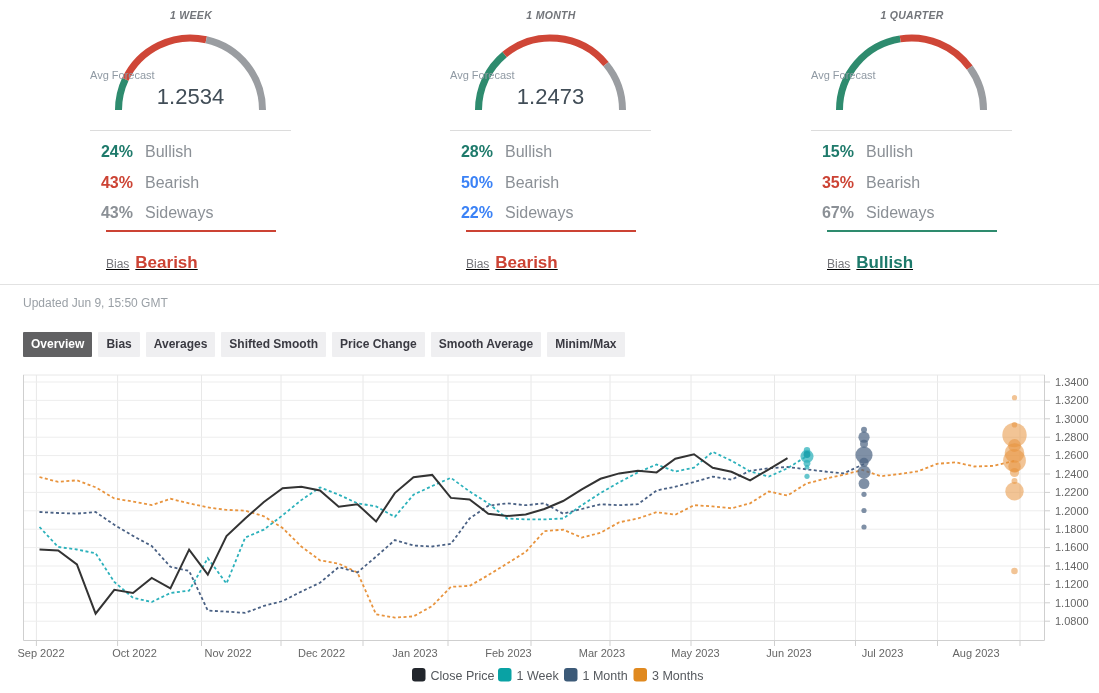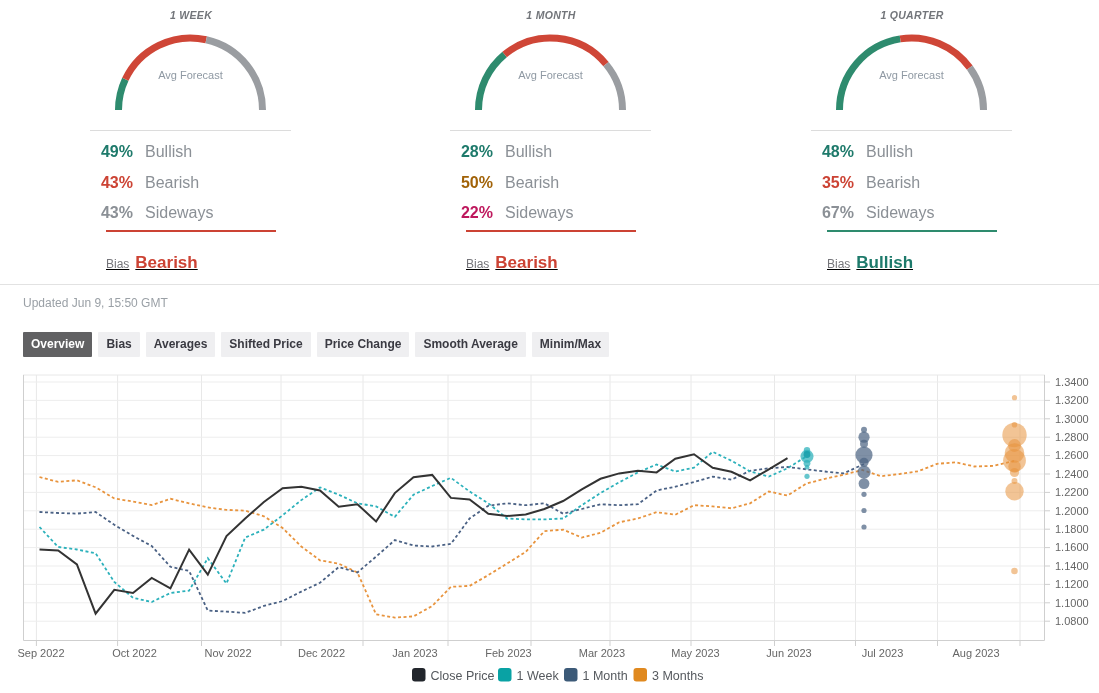--- a/index.html
+++ b/index.html
@@ -1,20 +1,20 @@
 <!DOCTYPE html>
 <html><head><meta charset="utf-8">
 <style>
 html,body{margin:0;padding:0;background:#fff;font-family:"Liberation Sans",sans-serif;}
 #page{position:relative;width:1099px;height:693px;overflow:hidden;background:#fff;}
 .gcol{position:absolute;top:0;width:202px;}
 .gtitle{position:absolute;top:9px;left:0;width:202px;text-align:center;font-size:10.5px;font-style:italic;font-weight:bold;color:#72757a;letter-spacing:.3px;}
 .gwrap{position:absolute;top:0;left:0;width:201px;height:112px;}
 .gsvg{position:absolute;left:0;top:10px;}
-.gavg{position:absolute;top:69px;left:0;width:201px;text-align:center;font-size:11px;color:#8f99a3;}
+.gavg{position:absolute;top:69px;left:0;width:201px;font-size:11px;color:#8f99a3;}
 .gval{position:absolute;top:84px;left:0;width:201px;text-align:center;font-size:22px;color:#414d57;}
 .gsep{position:absolute;top:130px;left:0;width:201px;height:1px;background:#dcdcdc;}
 .prow{position:absolute;left:0;width:201px;height:20px;}
 .gcol .prow:nth-child(4){top:142.5px}
 .gcol .prow:nth-child(5){top:173.5px}
 .gcol .prow:nth-child(6){top:204px}
 .pct{position:absolute;left:0;width:43px;text-align:right;font-size:16px;font-weight:bold;}
 .plab{position:absolute;left:55px;font-size:16px;color:#8b9096;}
 .bline{position:absolute;top:230px;left:16px;width:170px;height:2px;}
 .brow{position:absolute;top:253px;left:16px;text-decoration:underline;}
@@ -153,24 +153,25 @@
 </svg>
 <div class="gcol" style="left:90px">
   <div class="gtitle">1 WEEK</div>
   <div class="gwrap">
         <svg class="gsvg" width="201" height="105" viewBox="0 0 201 105">
           <path d="M 28.50 100.00 A 72 72 0 0 1 35.35 69.34" stroke="#2e8b6e" stroke-width="7" fill="none"></path>
           <path d="M 35.35 69.34 A 72 72 0 0 1 116.21 29.73" stroke="#cf4637" stroke-width="7" fill="none"></path>
           <path d="M 116.21 29.73 A 72 72 0 0 1 172.50 100.00" stroke="#9a9da1" stroke-width="7" fill="none"></path>
         </svg>
     <div class="gavg">Avg Forecast</div>
+    <div class="gval">1.2534</div>
   </div>
   <div class="gsep"></div>
   <div class="prow">
-        <span class="pct" style="color:#1e7a6b">49%</span>
+        <span class="pct" style="color:#1e7a6b">24%</span>
         <span class="plab">Bullish</span>
       </div>
       <div class="prow">
         <span class="pct" style="color:#cc4334">43%</span>
         <span class="plab">Bearish</span>
       </div>
       <div class="prow">
         <span class="pct" style="color:#8b9096">43%</span>
         <span class="plab">Sideways</span>
       </div>
@@ -179,66 +180,67 @@
 </div>
     <div class="gcol" style="left:450px">
   <div class="gtitle">1 MONTH</div>
   <div class="gwrap">
         <svg class="gsvg" width="201" height="105" viewBox="0 0 201 105">
           <path d="M 28.50 100.00 A 72 72 0 0 1 54.61 44.52" stroke="#2e8b6e" stroke-width="7" fill="none"></path>
           <path d="M 54.61 44.52 A 72 72 0 0 1 155.98 54.11" stroke="#cf4637" stroke-width="7" fill="none"></path>
           <path d="M 155.98 54.11 A 72 72 0 0 1 172.50 100.00" stroke="#9a9da1" stroke-width="7" fill="none"></path>
         </svg>
     <div class="gavg">Avg Forecast</div>
+    <div class="gval">1.2473</div>
   </div>
   <div class="gsep"></div>
   <div class="prow">
         <span class="pct" style="color:#1e7a6b">28%</span>
         <span class="plab">Bullish</span>
       </div>
       <div class="prow">
-        <span class="pct" style="color:#a16207">50%</span>
+        <span class="pct" style="color:#3b82f6">50%</span>
         <span class="plab">Bearish</span>
       </div>
       <div class="prow">
-        <span class="pct" style="color:#be185d">22%</span>
+        <span class="pct" style="color:#3b82f6">22%</span>
         <span class="plab">Sideways</span>
       </div>
   <div class="bline" style="background:#cc4334"></div>
   <div class="brow"><span class="blab">Bias</span><span class="bval" style="color:#cc4334">Bearish</span></div>
 </div>
     <div class="gcol" style="left:811px">
   <div class="gtitle">1 QUARTER</div>
   <div class="gwrap">
         <svg class="gsvg" width="201" height="105" viewBox="0 0 201 105">
           <path d="M 28.50 100.00 A 72 72 0 0 1 89.24 28.89" stroke="#2e8b6e" stroke-width="7" fill="none"></path>
           <path d="M 89.24 28.89 A 72 72 0 0 1 158.75 57.68" stroke="#cf4637" stroke-width="7" fill="none"></path>
           <path d="M 158.75 57.68 A 72 72 0 0 1 172.50 100.00" stroke="#9a9da1" stroke-width="7" fill="none"></path>
         </svg>
     <div class="gavg">Avg Forecast</div>
   </div>
   <div class="gsep"></div>
   <div class="prow">
-        <span class="pct" style="color:#1e7a6b">48%</span>
+        <span class="pct" style="color:#1e7a6b">15%</span>
         <span class="plab">Bullish</span>
       </div>
       <div class="prow">
         <span class="pct" style="color:#cc4334">35%</span>
         <span class="plab">Bearish</span>
       </div>
       <div class="prow">
         <span class="pct" style="color:#8b9096">67%</span>
         <span class="plab">Sideways</span>
       </div>
   <div class="bline" style="background:#2e8b6e"></div>
   <div class="brow"><span class="blab">Bias</span><span class="bval" style="color:#1e7a6b">Bullish</span></div>
 </div>
 <div id="sep"></div>
 <div id="updated">Updated Jun 9, 15:50 GMT</div>
 <div id="tabs">
       <div class="tab active">Overview</div>
       <div class="tab">Bias</div>
       <div class="tab">Averages</div>
-      <div class="tab">Shifted Price</div>
+      <div class="tab">Shifted Smooth</div>
       <div class="tab">Price Change</div>
       <div class="tab">Smooth Average</div>
       <div class="tab">Minim/Max</div>
     </div>
 </div>
 </body></html>

